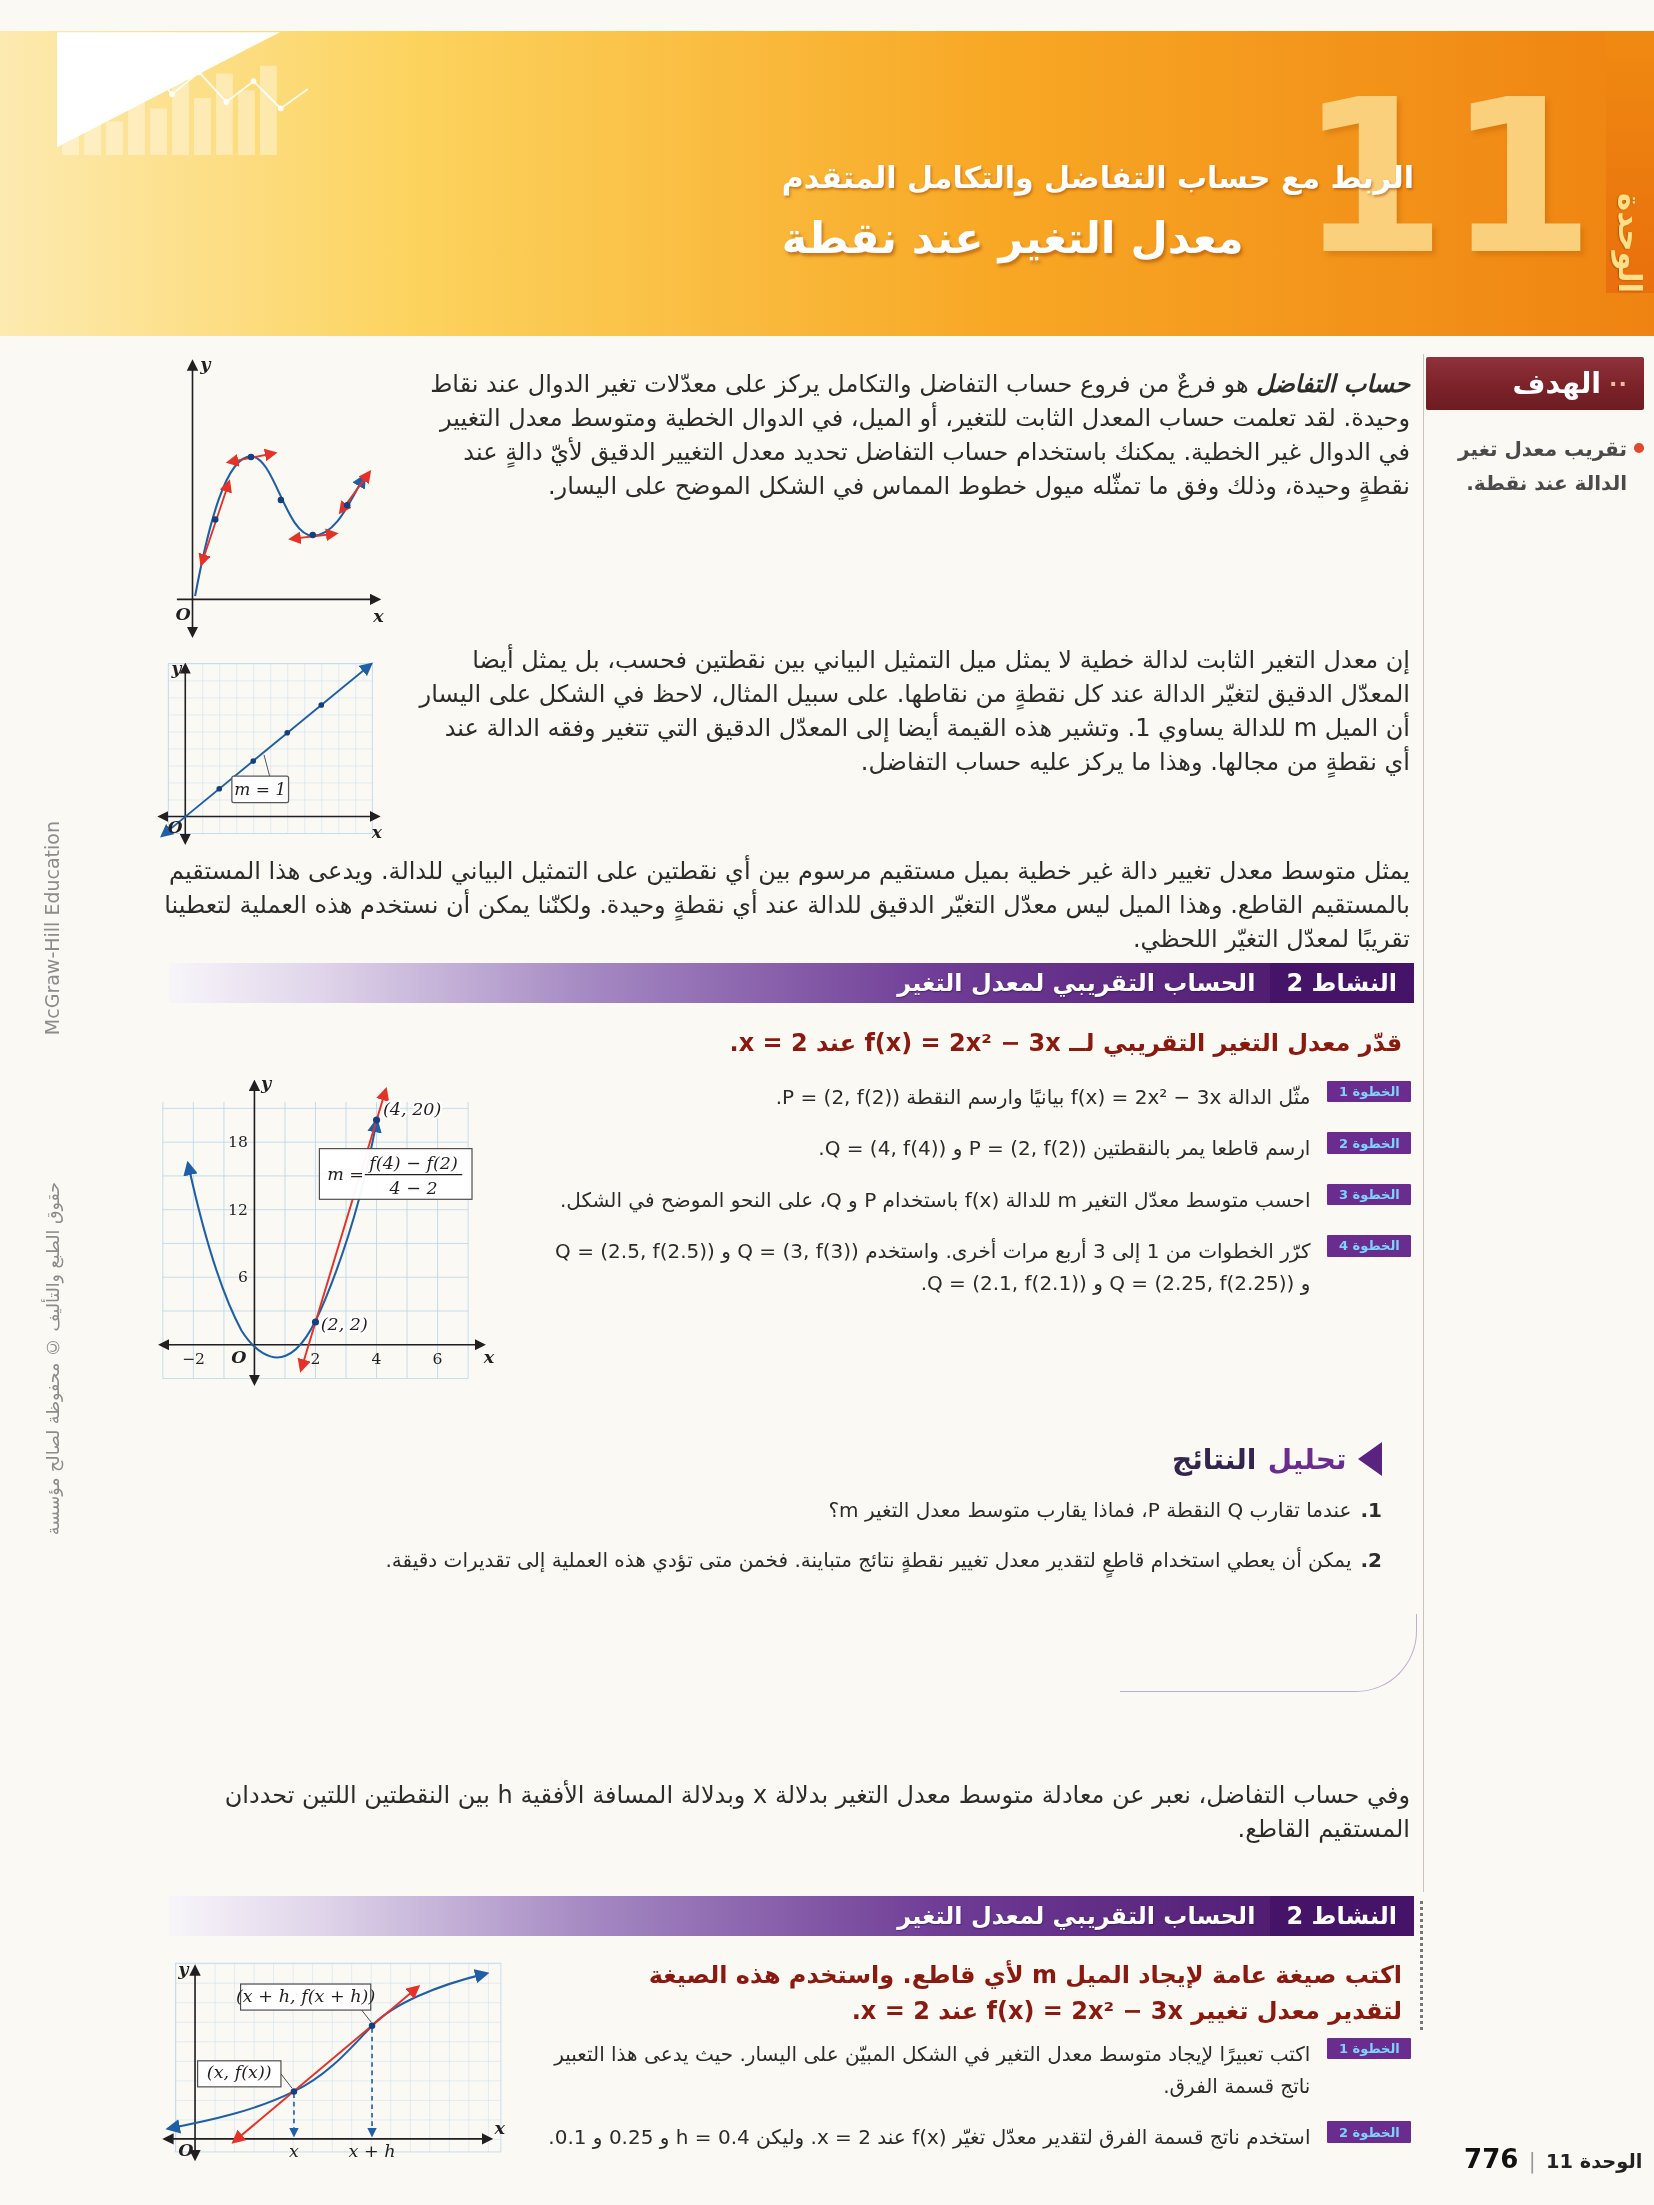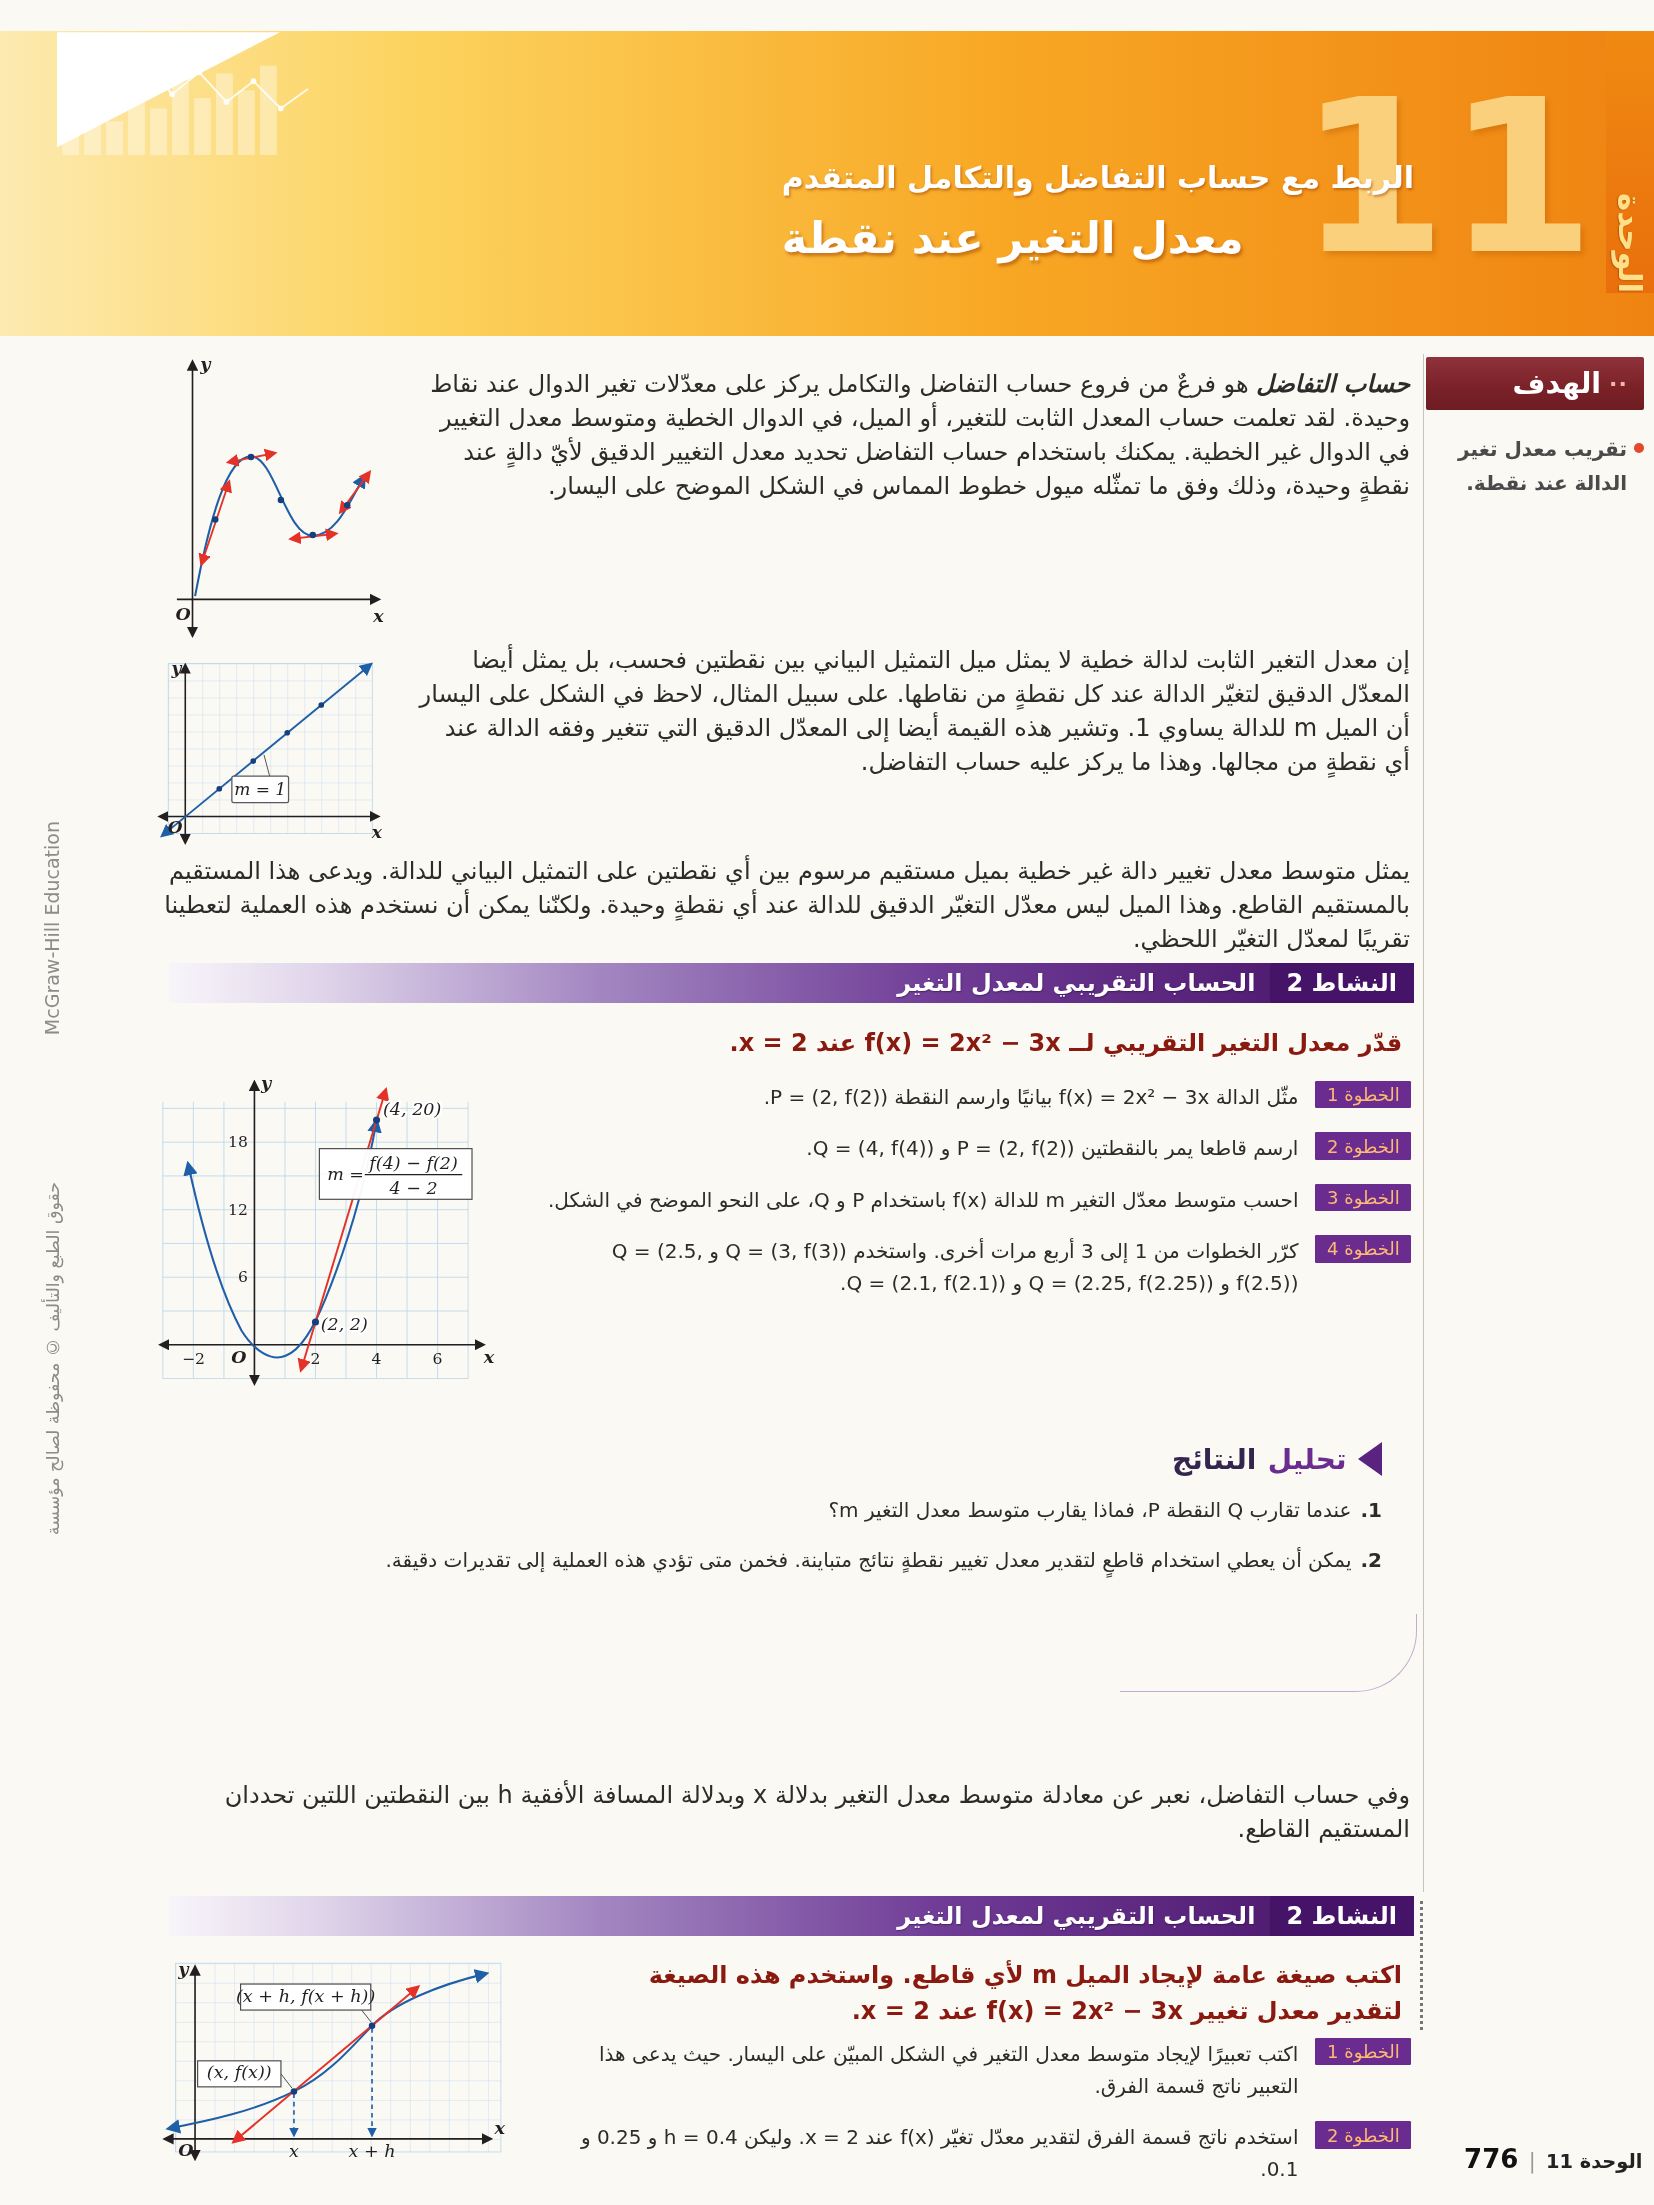--- a/index.html
+++ b/index.html
@@ -54,21 +54,21 @@
   
   .activity{position:absolute}
   .banner{position:relative;height:40px;display:flex;align-items:center;border-radius:2.6px 2.6px 0 0;
           background:linear-gradient(to left,#3f1257 0%,#552077 14%,#6f3c96 38%,#a488c2 66%,#e0d5ea 88%,#f8f5fa 100%)}
   .banner-label{background:#451468;color:#fff;font-weight:bold;font-size:24px;height:100%;
                 display:flex;align-items:center;padding:0 17px;border-radius:2.6px 0 0 0}
   .banner-title{color:#fff;font-weight:bold;font-size:24px;margin-right:14.2px;text-shadow:0.6px 1.3px 1.3px rgba(40,10,60,.5)}
   .problem{position:absolute;margin:8px;font-weight:bold;font-size:24px;line-height:36px;color:#8a1a0f;text-align:right}
   .steps{position:absolute;display:flex;flex-direction:column;gap:19.4px}
   .step{display:flex;gap:17px;align-items:flex-start}
-  .chip{flex:0 0 auto;background:#6a2d8f;color:#fdba74;font-weight:normal;font-size:18px;
+  .chip{flex:0 0 auto;background:#6a2d8f;color:#7dd3fc;font-weight:bold;font-size:13px;
         padding:3.2px 11.6px;border-radius:1.3px;white-space:nowrap}
   .stext{font-size:20px;line-height:32px;text-align:right}
   .analyze{position:absolute}
   .ahead{display:flex;align-items:center;gap:11.6px}
   .tri{width:0;height:0;border-top:17.4px solid transparent;border-bottom:17.4px solid transparent;border-right:24.6px solid #5a2380}
   .aw1{font-size:28px;font-weight:bold;color:#6a2d8f}
   .aw2{font-size:28px;font-weight:bold;color:#33254d}
   .aitem{display:flex;gap:9px;margin-top:18px}
   .anum{font-weight:bold;font-size:20px;line-height:32px;flex:0 0 auto}
   .atext{font-size:20px;line-height:32px;text-align:right}

